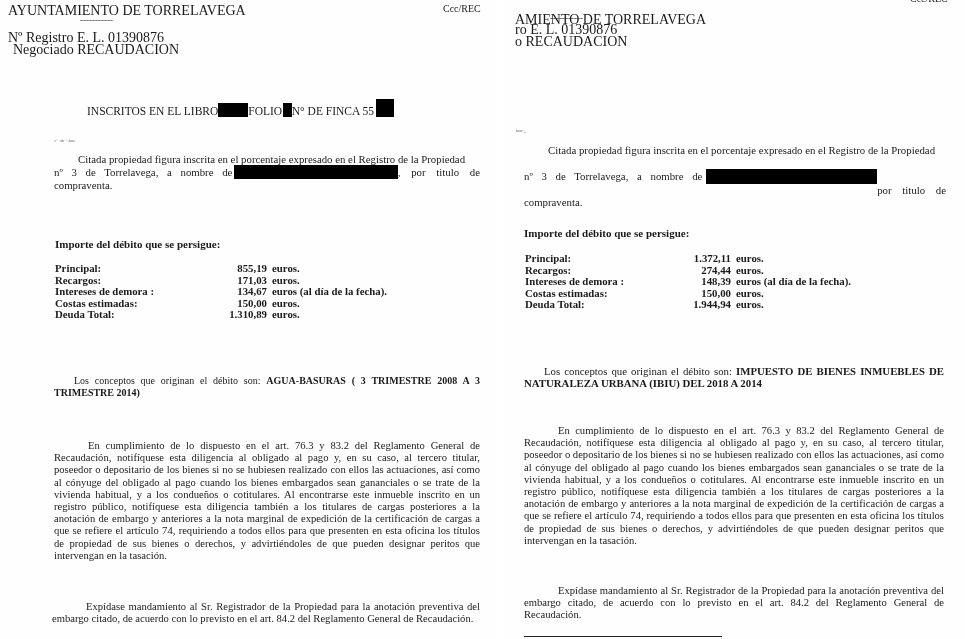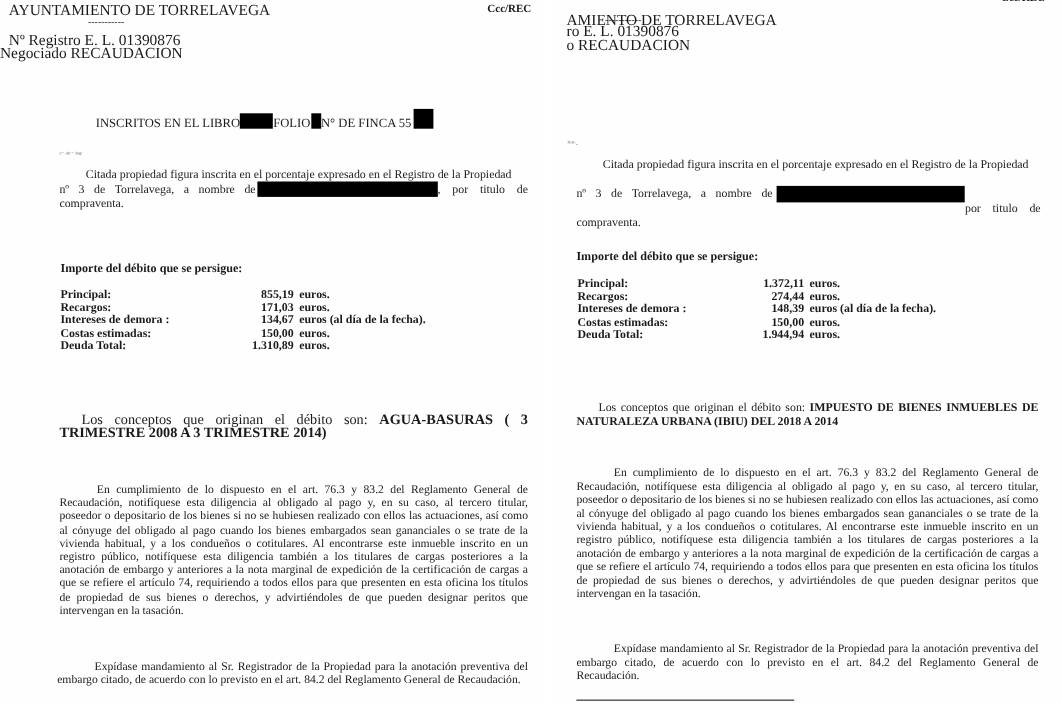--- a/index.html
+++ b/index.html
@@ -31,33 +31,33 @@
     }
     .bold { font-weight: bold; }
     .debt-title { font-size: 11px; font-weight: bold; }
     table.debt {
       position: absolute; border-collapse: collapse; font-size: 10.8px; font-weight: bold;
     }
     table.debt td { padding: 0; line-height: 11.5px; white-space: nowrap; }
     table.debt td.amt { text-align: right; }
     table.debt td.unit { padding-left: 5px; }
     .scribble { font-size: 6px; color: #777; letter-spacing: -0.5px; }
-    .ccc { font-size: 10px; font-weight: bold; }
+    .ccc { font-size: 10px; }
     .underline-bar {
       position: absolute; height: 1px; background: #222;
     }
   </style>
 </head>
 <body>
 
 <div class="page left">
   <div class="abs hdr" style="left:8px; top:5px;">AYUNTAMIENTO DE TORRELAVEGA</div>
   <div class="abs dashes" style="left:80px; top:15px;">-----------</div>
   <div class="abs hdr" style="left:8px; top:32px;">Nº Registro E. L. 01390876</div>
-  <div class="abs hdr" style="left:0; top:44px;text-align:center;">Negociado RECAUDACION</div>
+  <div class="abs hdr" style="left:13px; top:44px;text-align:center;">Negociado RECAUDACION</div>
   <div class="abs ccc" style="left:443px; top:3px;">Ccc/REC</div>
 
   <div class="abs inscritos" style="left:87px; top:99px;">
     <span>INSCRITOS EN EL LIBRO</span><span class="redact" style="width:30px;height:14px;"></span><span>FOLIO 2</span><span class="redact" style="width:9px;height:14px;margin-left:-8px;"></span><span>N° DE FINCA 55</span><span class="redact" style="width:18px;height:18px;margin-left:2px;"></span>
   </div>
 
   <div class="abs scribble" style="left:54px; top:137px;">ᵃ⁻ ˑᵃᵈᵉ ⁻ ᵃᵇᵃᵍᵉ</div>
 
   <div class="abs" style="left:54px; top:153px; width:426px; font-size:10.8px; line-height:12px;">
     <div style="padding-left:24px; white-space:nowrap;">Citada propiedad figura inscrita en el porcentaje expresado en el Registro de la Propiedad</div>
@@ -93,21 +93,21 @@
           <td class="unit">euros.</td>
         </tr>
     <tr>
           <td>Deuda Total:</td>
           <td class="amt">1.310,89</td>
           <td class="unit">euros.</td>
         </tr>
   </tbody>
     </table>
 
-  <div class="para" style="left:54px; top:375px; width:426px; text-indent:20px; font-size:13px;">
+  <div class="para" style="left:54px; top:375px; width:426px; text-indent:20px; font-size:10px;">
     <span>Los conceptos que originan el débito son:</span>
     <span class="bold">AGUA-BASURAS ( 3 TRIMESTRE 2008 A 3 TRIMESTRE 2014)</span>
   </div>
 
   <div class="para" style="left:54px; top:440px; width:426px; text-indent:34px;">En cumplimiento de lo dispuesto en el art. 76.3 y 83.2 del Reglamento General de Recaudación, notifíquese esta diligencia al obligado al pago y, en su caso, al tercero titular, poseedor o depositario de los bienes si no se hubiesen realizado con ellos las actuaciones, así como al cónyuge del obligado  al pago cuando los bienes embargados sean gananciales o se trate de la vivienda habitual, y a los condueños o cotitulares. Al encontrarse este inmueble inscrito en un registro público, notifíquese esta diligencia también a los titulares de cargas posteriores a la anotación de embargo y anteriores a la nota marginal de expedición de la certificación de cargas a que se refiere el artículo 74, requiriendo a todos ellos para que presenten en esta oficina los títulos de propiedad de sus bienes o derechos, y advirtiéndoles de que pueden designar peritos que intervengan en la tasación.</div>
 
   <div class="para" style="left:52px; top:601px; width:428px; text-indent:34px;">Expídase mandamiento al Sr. Registrador de la Propiedad para la anotación preventiva del embargo citado, de acuerdo con lo previsto en el art. 84.2 del Reglamento General de Recaudación.</div>
 </div>
 
 <div class="divider"></div>

